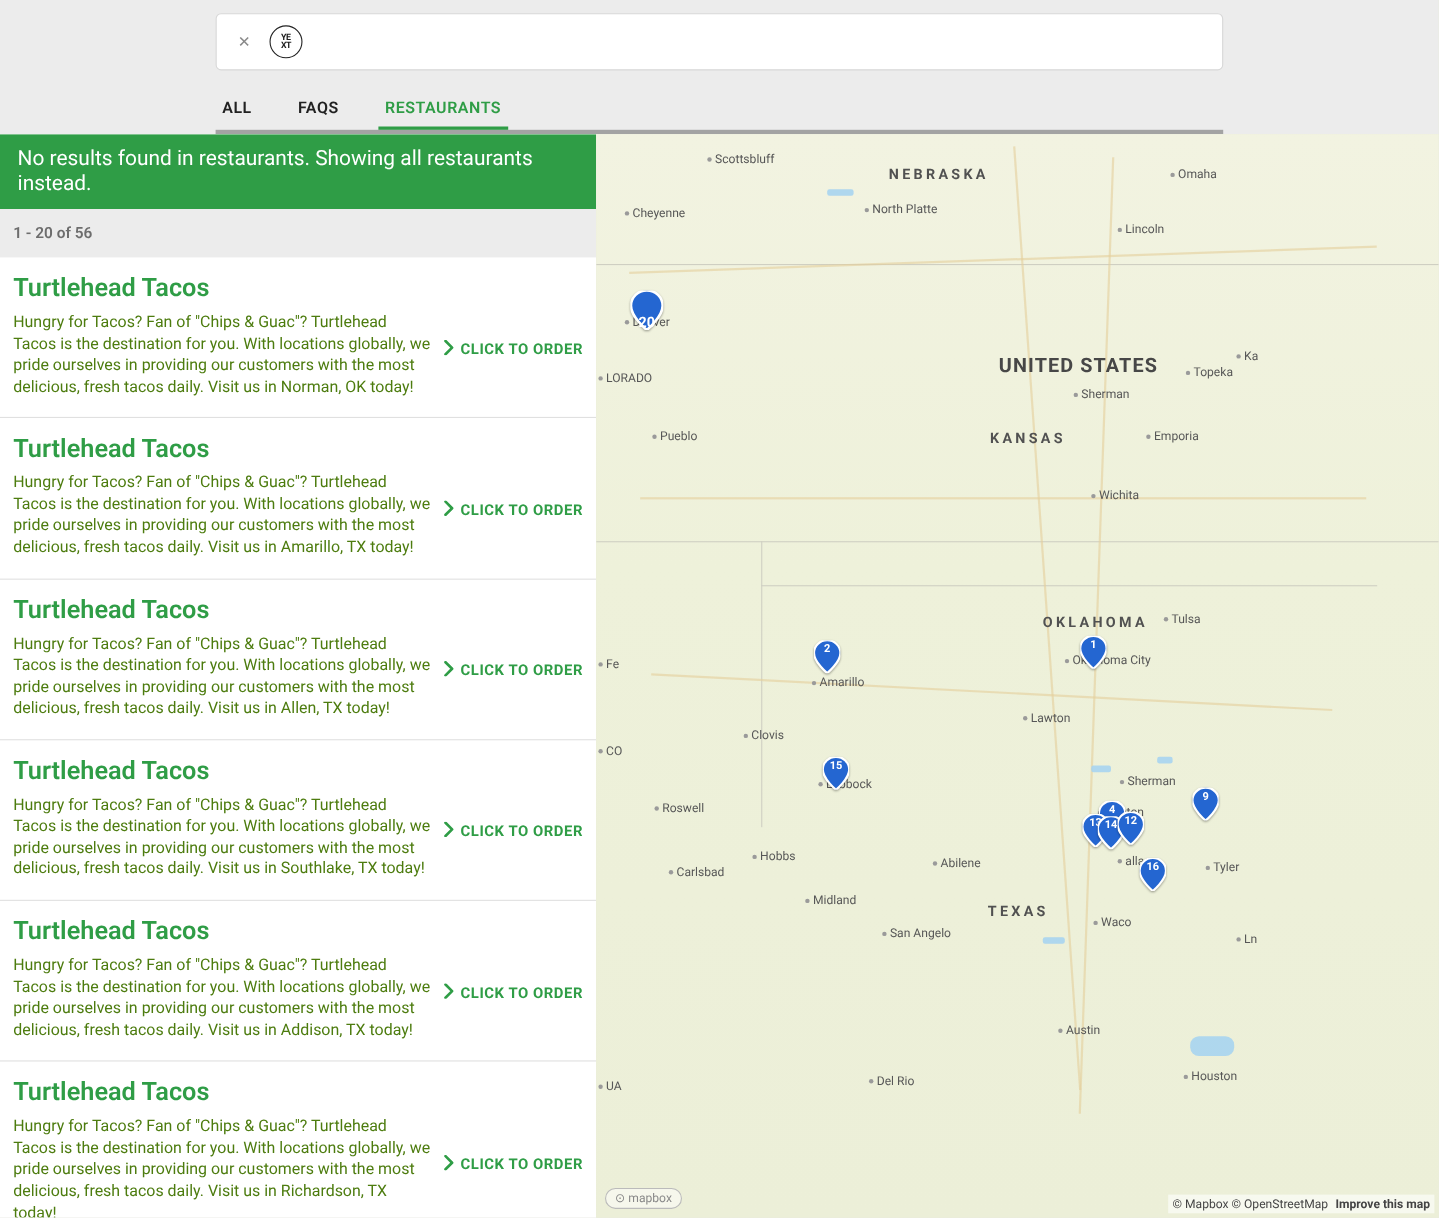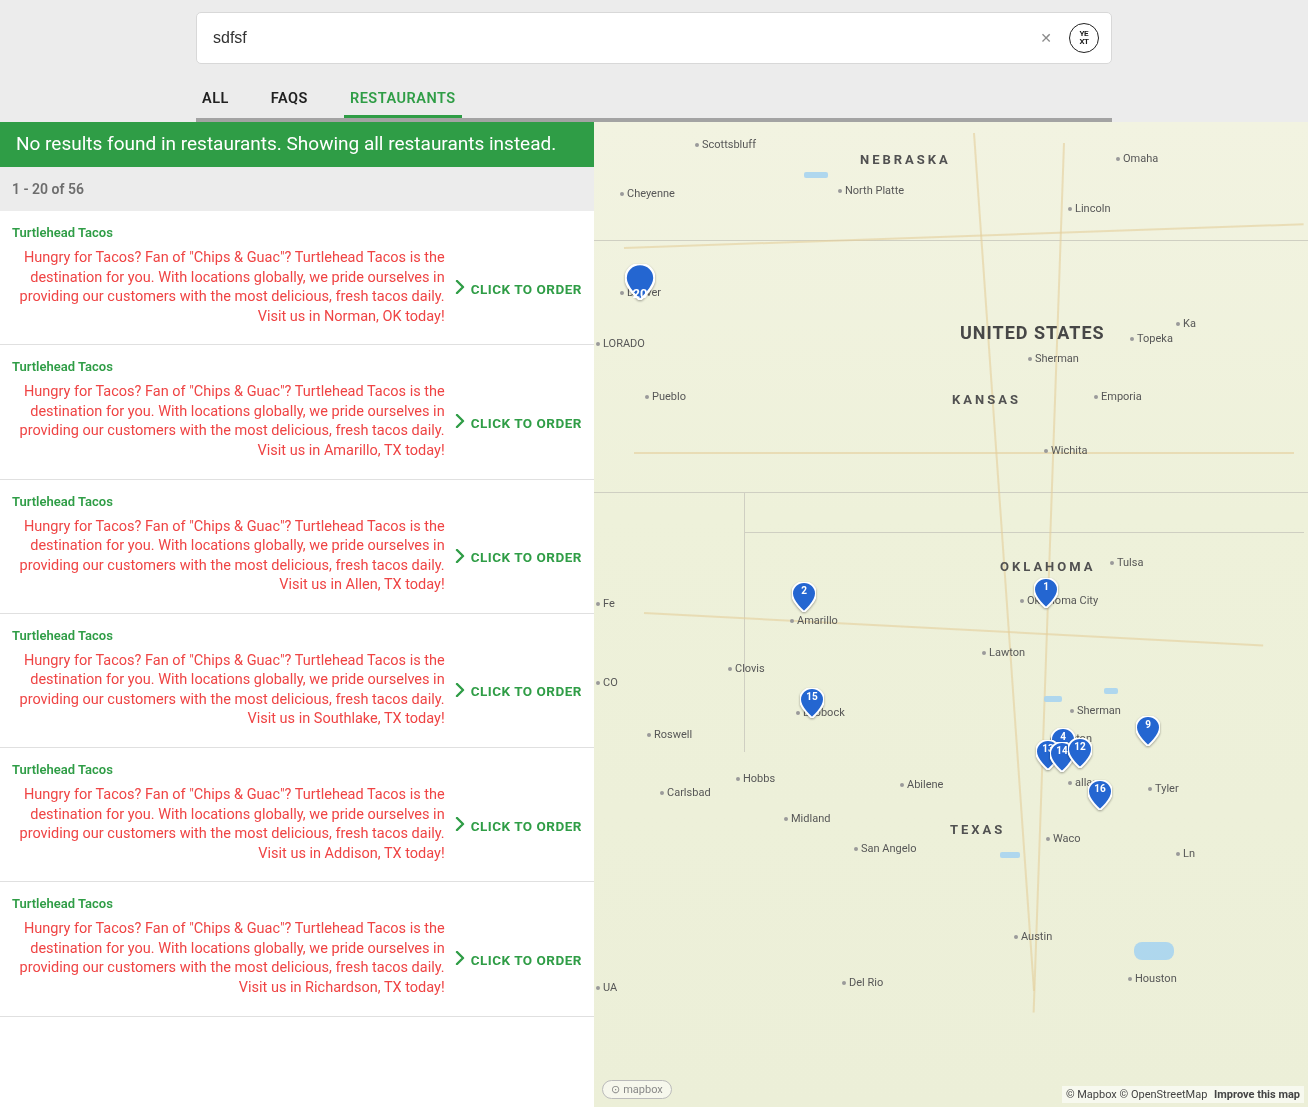--- a/index.html
+++ b/index.html
@@ -41,21 +41,21 @@
     font-size:14.5px; font-weight:600; letter-spacing:0.5px; color:#212121;
     padding:4px 6px 10px; cursor:pointer; border-bottom:3px solid transparent;
   }
   .tab.active { color:#2f9d46; border-bottom-color:#2f9d46; }
 
   
   .main {
     display:flex; height:calc(1107px - 122px);
   }
   .left {
-    width:594px; background:#fff; overflow:hidden; display:flex; flex-direction:column;
+    width:542px; background:#fff; overflow:hidden; display:flex; flex-direction:column;
   }
   .right {
     flex:1; position:relative; background:#e8ecd6;
   }
 
   
   .banner {
     background:#2f9d46; color:#fff; font-size:19px; font-weight:400;
     padding:10px 16px 12px;
   }
@@ -63,25 +63,25 @@
     background:#ececec; color:#6d6d6d; font-weight:600; font-size:14px;
     padding:14px 12px;
   }
   .results { flex:1; overflow:hidden; }
   .card {
     border-bottom:1px solid #e0e0e0; padding:14px 12px 18px;
     display:flex; gap:10px;
   }
   .card-left { flex:1; }
   .card-title {
-    color:#2f9d46; font-size:13px; font-weight:600; margin-bottom:8px;
+    color:#2f9d46; font-size:23px; font-weight:600; margin-bottom:8px;
     cursor:pointer;
   }
   .card-desc {
-    color:#ef4444; font-size:14.5px; line-height:1.35;text-align:right;
+    color:#4d7c0f; font-size:14.5px; line-height:1.35;
   }
   .card-cta {
     display:flex; align-items:center; gap:6px; color:#2f9d46;
     font-weight:700; font-size:13.5px; letter-spacing:0.5px;
     cursor:pointer; padding-top:26px; white-space:nowrap;
   }
   .chev { width:10px; height:14px; }
 
   
   .map {
@@ -130,21 +130,20 @@
 
   
   .line-h { height:1px; }
   .line-v { width:1px; }
 </style>
 </head>
 <body>
 
 <div class="header-wrap">
   <div class="search-bar">
-    <input type="text" value="sdfsf" style="">
     <span class="clear-btn">✕</span>
     <span class="yext-badge">YE<br>XT</span>
   </div>
   <div class="tabs">
     <div class="tab">ALL</div>
     <div class="tab">FAQS</div>
     <div class="tab active">RESTAURANTS</div>
   </div>
 </div>
 

